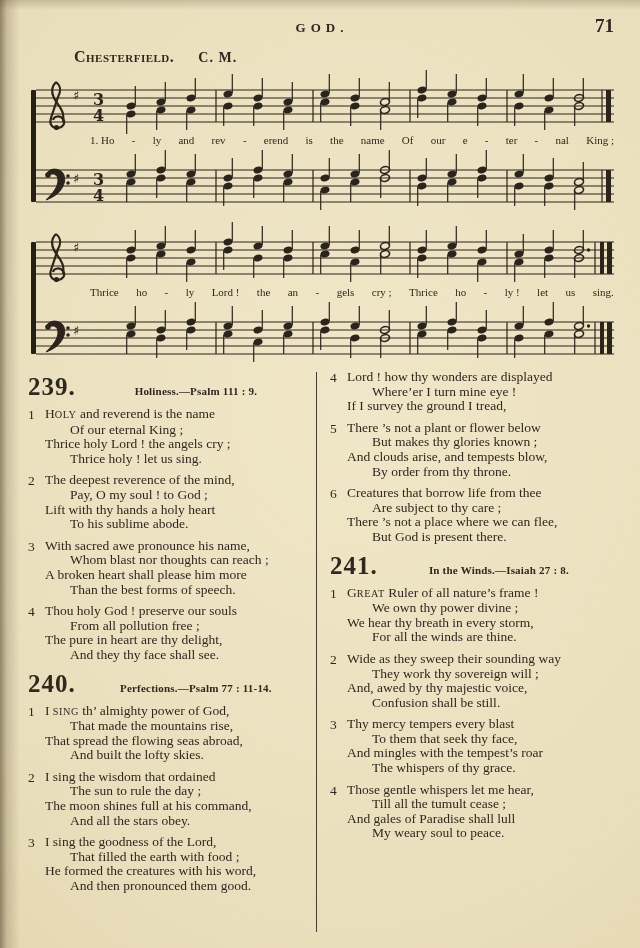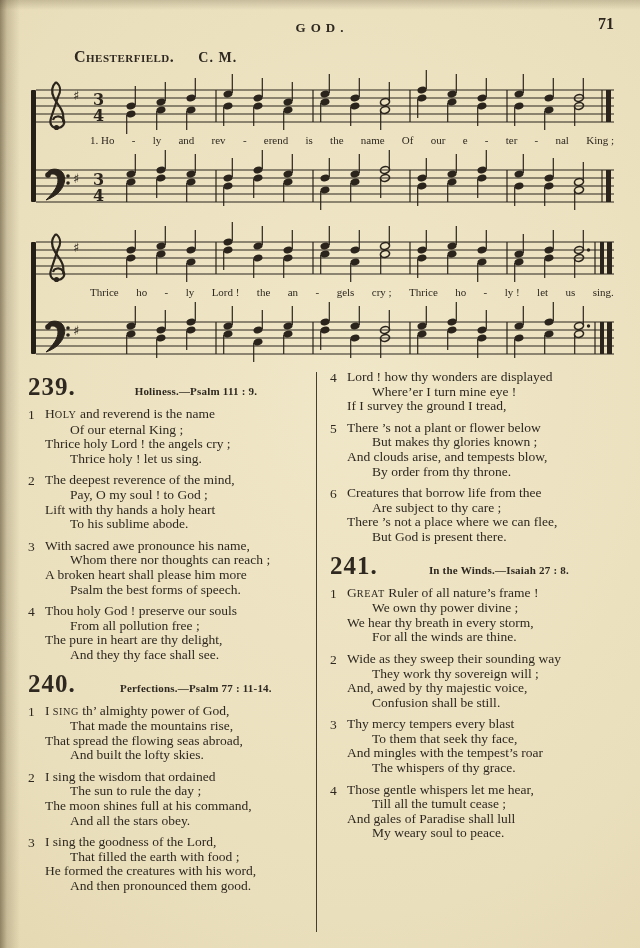--- a/index.html
+++ b/index.html
@@ -24,21 +24,21 @@
     position:absolute;left:0;top:0;right:0;height:10px;
     background:linear-gradient(180deg, rgba(59,45,20,0.20), rgba(59,45,20,0));
     pointer-events:none;
   }
   
   .running-head{position:relative;height:24px;}
   .head-title{
     position:absolute;left:4px;right:0;top:8px;text-align:center;
     font-size:13px;font-weight:700;letter-spacing:5px;
   }
-  .page-num{position:absolute;right:26px;top:3px;font-size:16px;font-weight:700;}
+  .page-num{position:absolute;right:26px;top:3px;font-size:19px;font-weight:700;}
   
   .tune-line{margin:12px 0 0 74px;height:20px;}
   .tune-title{font-variant:small-caps;font-weight:700;font-size:16px;letter-spacing:0.5px;}
   .tune-meter{font-weight:700;font-size:14px;margin-left:24px;letter-spacing:1px;}
   
   .music-block{margin-top:6px;}
   .system{position:relative;margin-top:8px;}
   .system + .system{margin-top:16px;}
   .sys-bar{
     position:absolute;left:31px;top:14px;bottom:10px;width:5px;
@@ -469,23 +469,23 @@
             <div class="vline">The deepest reverence of the mind,</div>
             <div class="vline indent">Pay, O my soul ! to God ;</div>
             <div class="vline">Lift with thy hands a holy heart</div>
             <div class="vline indent">To his sublime abode.</div>
           </div>
         </div>
         <div class="verse">
           <div class="vnum">3</div>
           <div class="vlines">
             <div class="vline">With sacred awe pronounce his name,</div>
-            <div class="vline indent">Whom there nor thoughts can reach ;</div>
+            <div class="vline indent">Whom blast nor thoughts can reach ;</div>
             <div class="vline">A broken heart shall please him more</div>
-            <div class="vline indent">Psalm the best forms of speech.</div>
+            <div class="vline indent">Than the best forms of speech.</div>
           </div>
         </div>
         <div class="verse">
           <div class="vnum">4</div>
           <div class="vlines">
             <div class="vline">Thou holy God !  preserve our souls</div>
             <div class="vline indent">From all pollution free ;</div>
             <div class="vline">The pure in heart are thy delight,</div>
             <div class="vline indent">And they thy face shall see.</div>
           </div>

